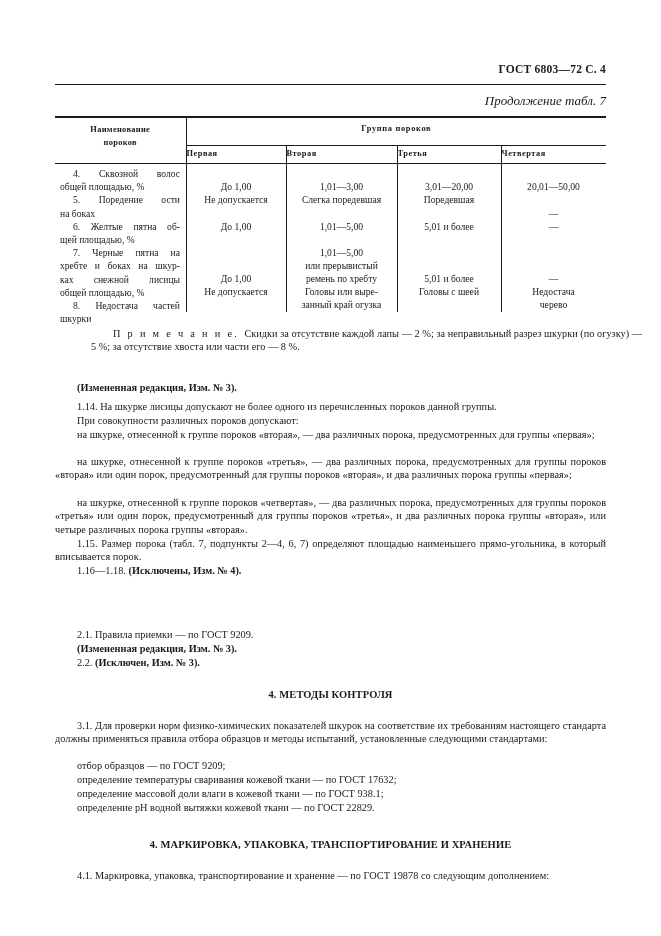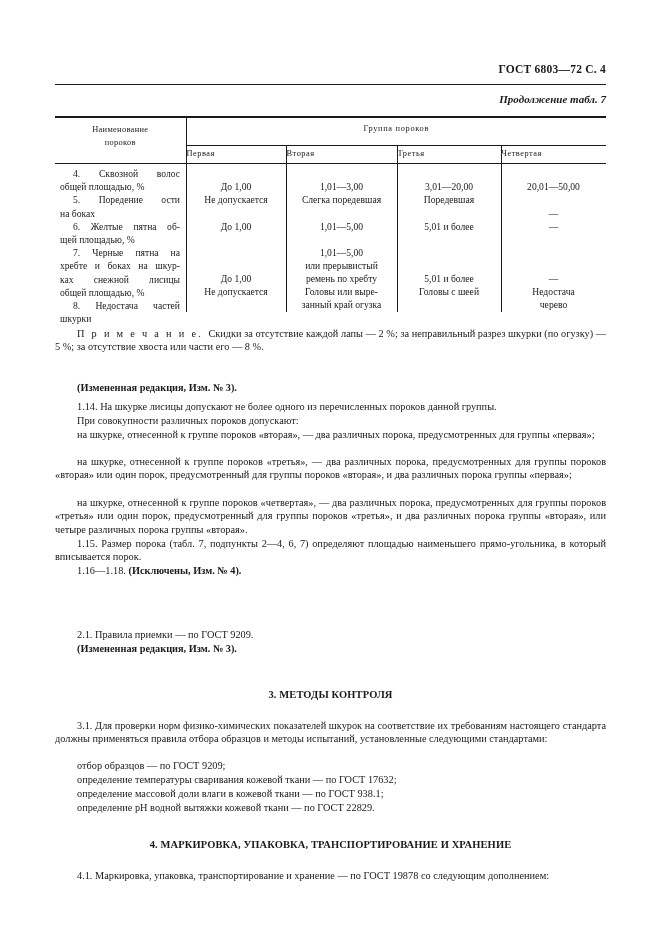--- a/index.html
+++ b/index.html
@@ -38,43 +38,42 @@
     top: 84px;
     left: 55px;
     right: 55px;
     height: 1px;
     background: #1a1a1a;
   }
   .cont-label {
     position: absolute;
     top: 93px;
     right: 55px;
-    font-size: 11px;
+    font-size: 13px;
     font-style: italic;
     white-space: nowrap;
-    font-weight: bold;
   }
 
   
   .tbl-wrap {
     position: absolute;
     top: 116px;
     left: 55px;
     width: 551px;
   }
   table.spec {
     border-collapse: collapse;
     width: 100%;
     table-layout: fixed;
     font-size: 8.3px;
   }
   table.spec td, table.spec th {
     padding: 0;
     vertical-align: top;
-    font-weight: normal;
+    font-weight: bold;
   }
   .rule-top {
     height: 2px;
     background: #1a1a1a;
     width: 100%;
   }
   .rule-thin {
     height: 1px;
     background: #1a1a1a;
     width: 100%;
@@ -250,21 +249,21 @@
 
       <div class="cell" style="left:131px; width:100px; top:121px;">Не допускается</div>
       <div class="cell" style="left:231px; width:111px; top:121px;">Головы или выре-</div>
       <div class="cell" style="left:231px; width:111px; top:134px;">занный край огузка</div>
       <div class="cell" style="left:342px; width:104px; top:121px;">Головы с шеей</div>
       <div class="cell" style="left:446px; width:105px; top:121px;">Недостача</div>
       <div class="cell" style="left:446px; width:105px; top:134px;">черево</div>
     </div>
   </div>
 
-  <div class="txt" style="top:327px;">
+  <div class="txt" style="top:327px;margin-left:36px;">
     <p class="ind"><span class="sp">П р и м е ч а н и е.</span>&nbsp; <span>Скидки за отсутствие каждой лапы — 2 %;  за  неправильный  разрез шкурки (по огузку) — 5 %; за отсутствие хвоста или части его — 8 %.</span></p>
   </div>
   <div class="txt" style="top:381px;">
     <p class="ind b nojust">(Измененная редакция, Изм. № 3).</p>
   </div>
 
   <div class="txt" style="top:400px;">
     <p class="ind nojust">1.14. На шкурке лисицы допускают не более одного из перечисленных пороков данной группы.</p>
   </div>
   <div class="txt" style="top:414px;">
@@ -286,22 +285,25 @@
   <div class="txt" style="top:564px;">
     <p class="ind nojust"><span>1.16—1.18.</span> <span class="b">(Исключены, Изм. № 4).</span></p>
   </div>
 
   <div class="txt" style="top:628px;">
     <p class="ind nojust">2.1. Правила приемки — по ГОСТ 9209.</p>
   </div>
   <div class="txt" style="top:642px;">
     <p class="ind b nojust">(Измененная редакция, Изм. № 3).</p>
   </div>
-
-  <div class="txt center" style="top:688px;">3. МЕТОДЫ КОНТРОЛЯ</div>
+  <div class="txt" style="top:656px;">
+    <p class="ind nojust"><span>2.2.</span> <span class="b">(Исключен, Изм. № 3).</span></p>
+  </div>
+
+  <div class="txt center" style="top:688px;">4. МЕТОДЫ КОНТРОЛЯ</div>
   <div class="txt" style="top:719px;">
     <p class="ind">3.1. Для проверки норм физико-химических показателей шкурок на соответствие их требованиям настоящего стандарта должны применяться правила отбора образцов и методы испытаний, установленные следующими стандартами:</p>
   </div>
   <div class="txt" style="top:759px;font-family:Liberation Serif, serif;">
     <p class="ind nojust">отбор образцов — по ГОСТ 9209;</p>
   </div>
   <div class="txt" style="top:773px;">
     <p class="ind nojust">определение температуры сваривания кожевой ткани — по ГОСТ 17632;</p>
   </div>
   <div class="txt" style="top:787px;">

